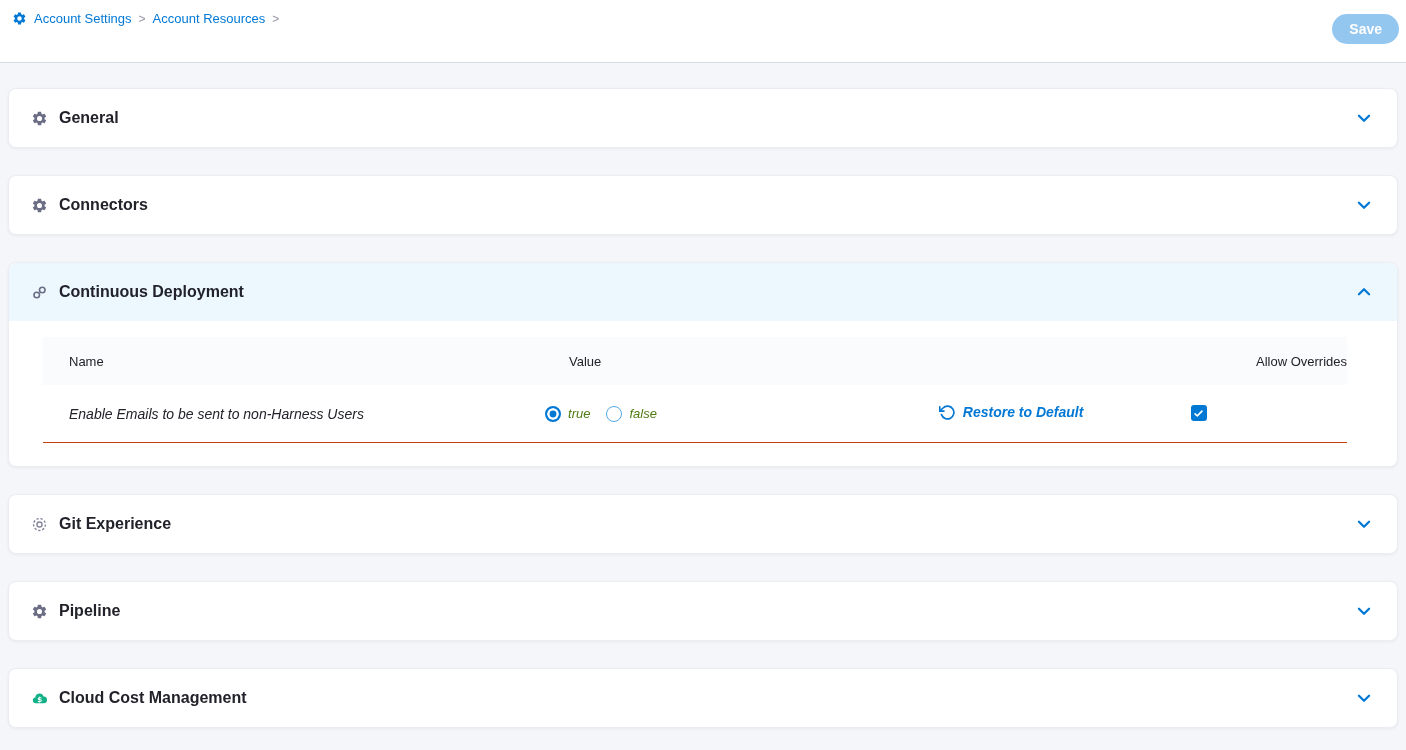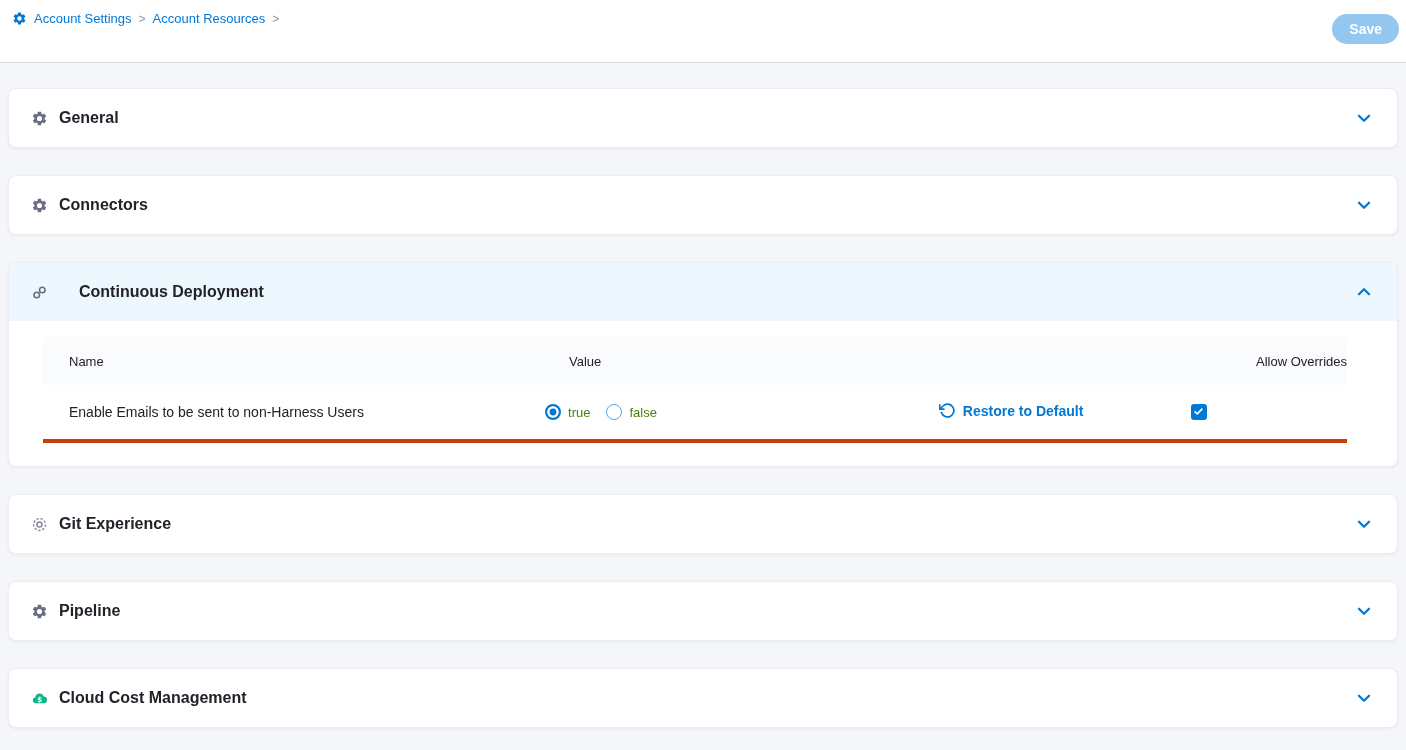--- a/index.html
+++ b/index.html
@@ -12,31 +12,31 @@
   .breadcrumb a { color:#0278d5; text-decoration:none; cursor:pointer; }
   .crumb-sep { color:#9293a5; font-size:12px; }
   .bc-gear { width:15px; height:15px; display:inline-flex; }
   .page-title { margin-top:4px; font-size:20px; font-weight:700; color:#1c1c28; letter-spacing:.1px; }
   .save-btn { position:absolute; top:14px; right:7px; background:#94c7f0; color:#fff; border:none; border-radius:15px; font-family:inherit; font-size:14px; font-weight:700; padding:7px 17px; cursor:default; }
 
   
   .content { padding:25px 8px 0 8px; display:flex; flex-direction:column; gap:27px; }
   .card { background:#fff; border:1px solid #ecedf2; border-radius:8px; box-shadow:0 1px 3px rgba(40,41,61,.06); }
   .card-header { height:58px; display:flex; align-items:center; padding:0 24px 0 22px; cursor:pointer; border-radius:8px; }
-  .card-header.cd { background:#edf8fe; border-radius:8px 8px 0 0;gap:20px; }
+  .card-header.cd { background:#edf8fe; border-radius:8px 8px 0 0; }
   .sec-icon { width:17px; height:17px; display:inline-flex; align-items:center; justify-content:center; color:#6b6d85; flex:0 0 auto; }
   .sec-title { font-size:16px; font-weight:700; margin-left:11px; color:#22222a; }
   .chevron { margin-left:auto; width:18px; height:18px; display:inline-flex; align-items:center; justify-content:center; color:#0278d5; }
 
   
   .cd-body { padding:16px 50px 23px 34px; }
   .tbl { width:100%; }
   .tbl-head { display:grid; grid-template-columns:38.5% 30.2% 18.8% 12.5%; align-items:center; height:48px; background:#fafbfd; font-size:13px; color:#22222a;gap:24px; }
   .tbl-head .c-name { padding-left:26px; }
-  .tbl-row { display:grid; grid-template-columns:38.5% 30.2% 18.8% 12.5%; align-items:center; height:58px; border-bottom:4px solid #c2410c; font-size:14px; }
+  .tbl-row { display:grid; grid-template-columns:38.5% 30.2% 18.8% 12.5%; align-items:center; height:58px; border-bottom:1px solid #c2410c; font-size:14px;font-style:italic; }
   .tbl-row .c-name { padding-left:26px; color:#22222a; }
 
   .radio-group { display:flex; align-items:center; gap:16px; }
   .radio-item { display:flex; align-items:center; gap:7px; cursor:pointer; }
   .radio { width:16px; height:16px; border-radius:50%; border:1.5px solid #55a7e4; background:#fff; display:inline-block; }
   .radio.checked { background:#0278d5; border:2px solid #0278d5; box-shadow:inset 0 0 0 2.6px #fff; }
   .radio-label { font-size:13px; color:#4d7c0f; }
 
   .restore-link { display:inline-flex; align-items:center; gap:7px; color:#0278d5; font-size:14px; font-weight:700; cursor:pointer; }
   .restore-link svg { flex:0 0 auto; }

